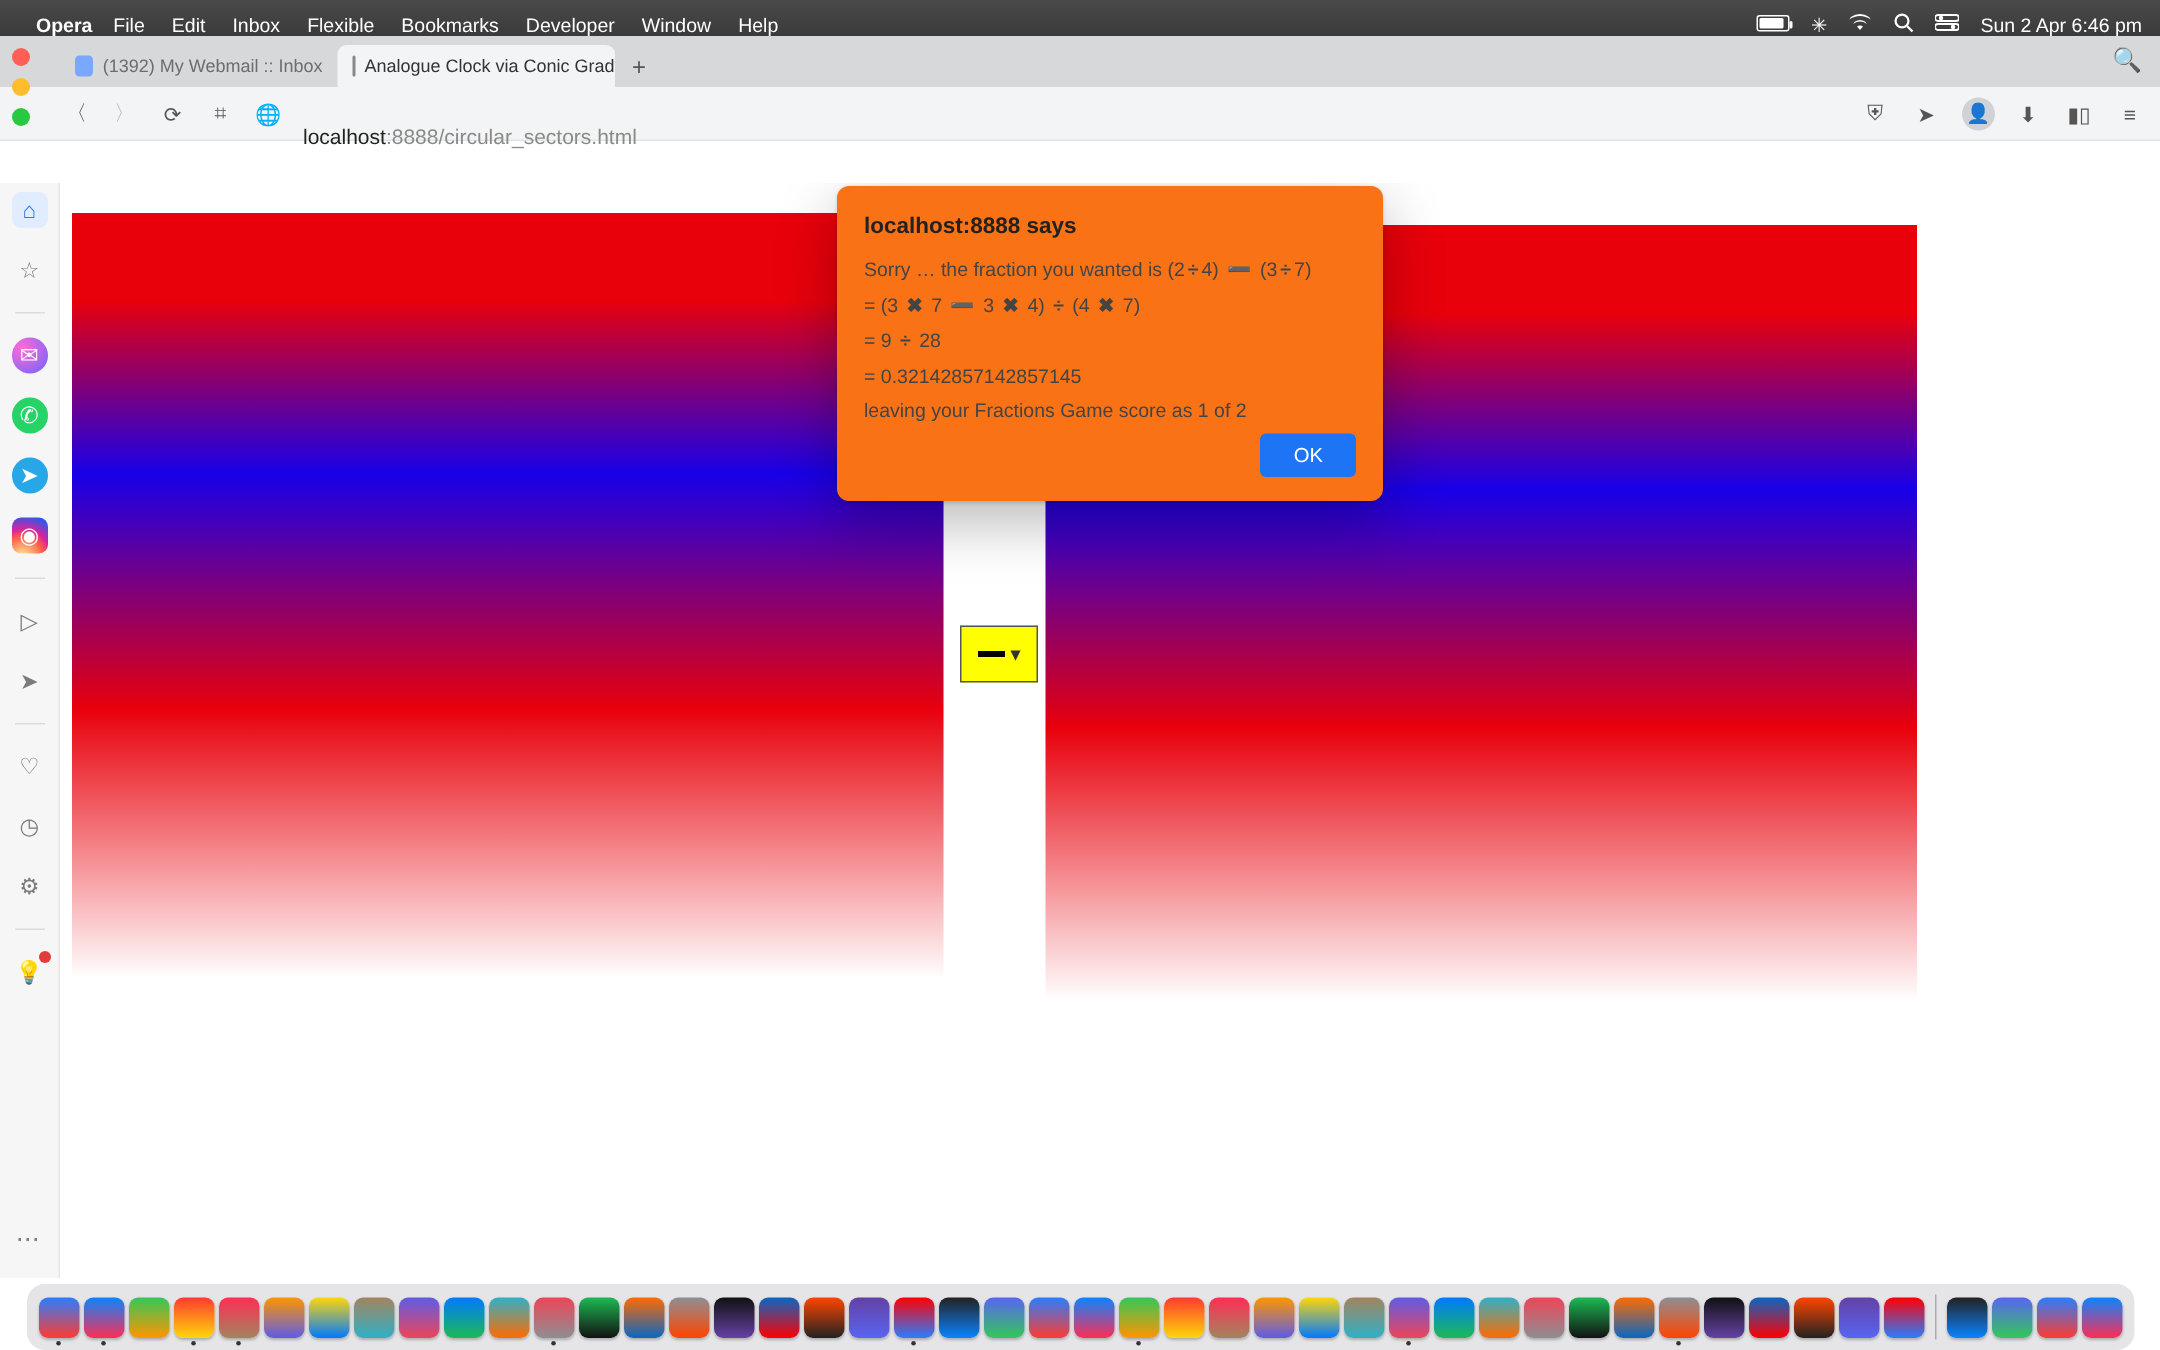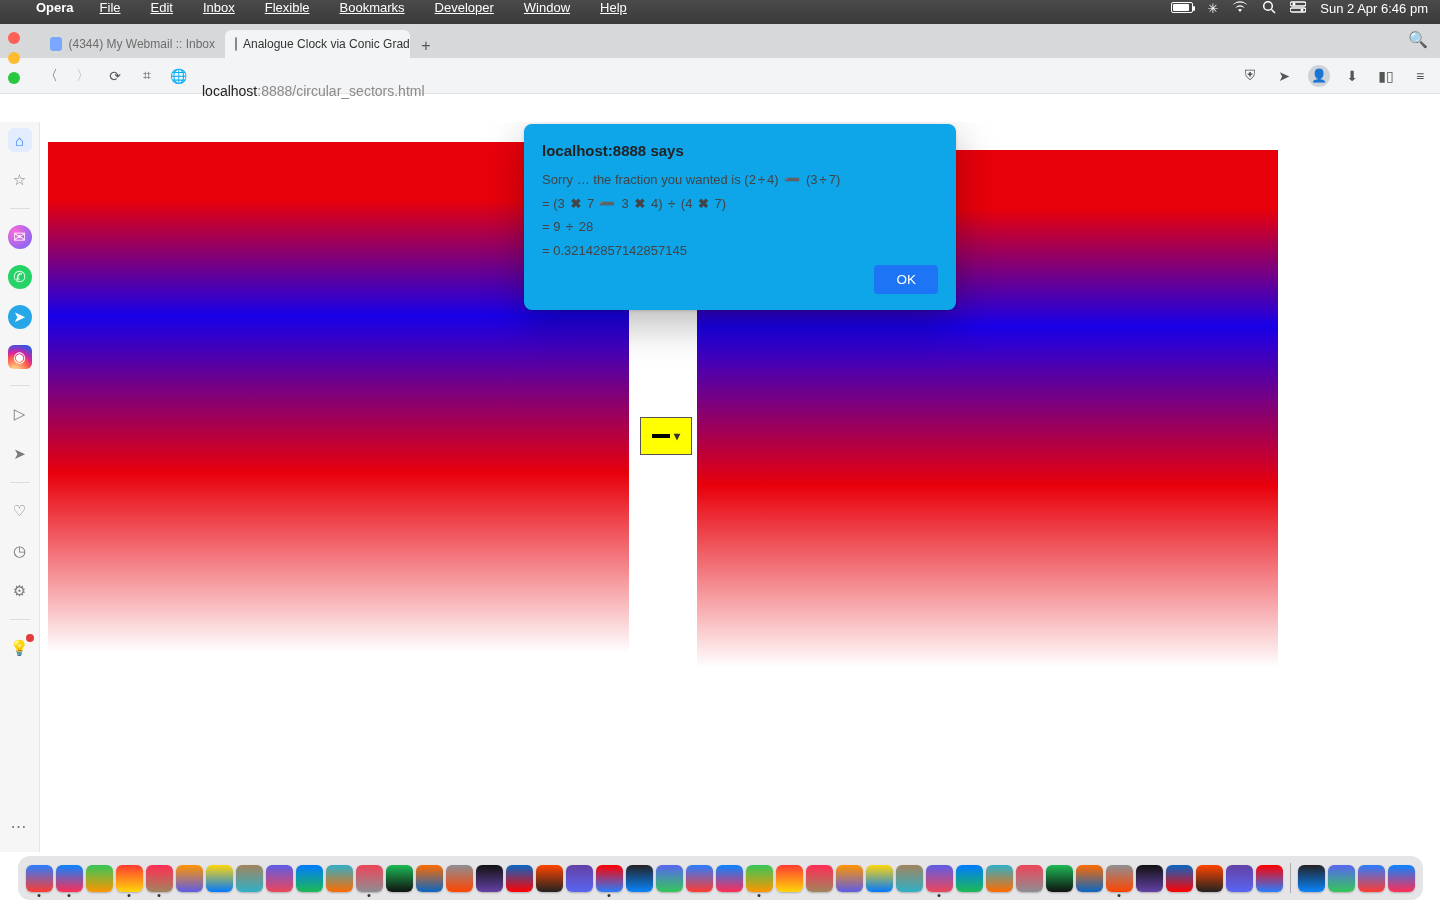--- a/index.html
+++ b/index.html
@@ -4,29 +4,28 @@
   <style>
     * { box-sizing: border-box; margin: 0; padding: 0; }
     html, body { width: 1440px; height: 900px; overflow: hidden; font-family: -apple-system, "Helvetica Neue", Arial, sans-serif; }
 
     
     .menubar {
       height: 24px;
       background: linear-gradient(#4a4a4a,#3a3a3a);
       color: #fff;
       display: flex;
-      align-items: flex-start;
+      align-items: flex-end;
       font-size: 13px;
       padding: 0 12px;
       position: relative;
-      gap: 12px;
     }
     .menubar .apple { font-size: 15px; margin-right: 12px; }
     .menubar .app-name { font-weight: 600; margin-right: 14px; }
-    .menubar .menu-item { margin-right: 18px; cursor: default; text-decoration: underline; }
+    .menubar .menu-item { margin-right: 18px; cursor: default; }
     .menubar .right {
       margin-left: auto;
       display: flex;
       align-items: center;
       gap: 14px;
       font-size: 13px;
     }
     .menubar .right .icon { display:inline-block; line-height:1; }
     .menubar .clock { white-space: nowrap; }
 
@@ -182,22 +181,22 @@
     .overlay {
       position:absolute;
       left:0; right:0;
       top:0;
       display:flex;
       justify-content:center;
       pointer-events:none;
     }
     .alert {
       margin-top:2px;
-      width:432px;
-      background:#0ea5e9;
+      width:364px;
+      background:#f97316;
       border-radius:8px;
       box-shadow:0 14px 40px rgba(0,0,0,0.28), 0 1px 3px rgba(0,0,0,0.15);
       padding:18px 18px 16px 18px;
       pointer-events:auto;
       font-size:13px;
       color:#444;
     }
     .alert h3{font-size:15px;font-weight:600;color:#222;margin-bottom:12px;}
     .alert p{margin-bottom:6px; line-height:1.35;}
     .alert .mop{font-weight:900; padding:0 2px;}
@@ -285,21 +284,21 @@
 <div class="window-area">
   <div class="traffic">
     <span class="tl red"></span>
     <span class="tl yellow"></span>
     <span class="tl green"></span>
   </div>
 
   <div class="tabstrip">
     <div class="tab">
       <span class="favicon"></span>
-      <span>(4344) My Webmail :: Inbox</span>
+      <span>(1392) My Webmail :: Inbox</span>
     </div>
     <div class="tab active">
       <span class="favicon analogue"></span>
       <span>Analogue Clock via Conic Gradi</span>
     </div>
     <div class="newtab">
         <span>+</span>
       </div>
     <span class="search-icon">🔍</span>
   </div>
@@ -361,20 +360,21 @@
         <p>
           <span>Sorry … the fraction you wanted is (2</span><span class="mop">÷</span><span>4) </span><span class="mop">➖</span><span> (3</span><span class="mop">÷</span><span>7)</span>
         </p>
         <p>
           <span>= (3 </span><span class="mop">✖</span><span> 7 </span><span class="mop">➖</span><span> 3 </span><span class="mop">✖</span><span> 4) </span><span class="mop">÷</span><span> (4 </span><span class="mop">✖</span><span> 7)</span>
         </p>
         <p>
           <span>= 9 </span><span class="mop">÷</span><span> 28</span>
         </p>
         <p>= 0.32142857142857145</p>
+        <p>leaving your Fractions Game score as 1 of 2</p>
         <div class="btnrow">
           <button class="ok">OK</button>
         </div>
       </div>
     </div>
   </div>
 </div>
 
 <div class="dock">
   <div class="dock-inner" id="dock-inner">

